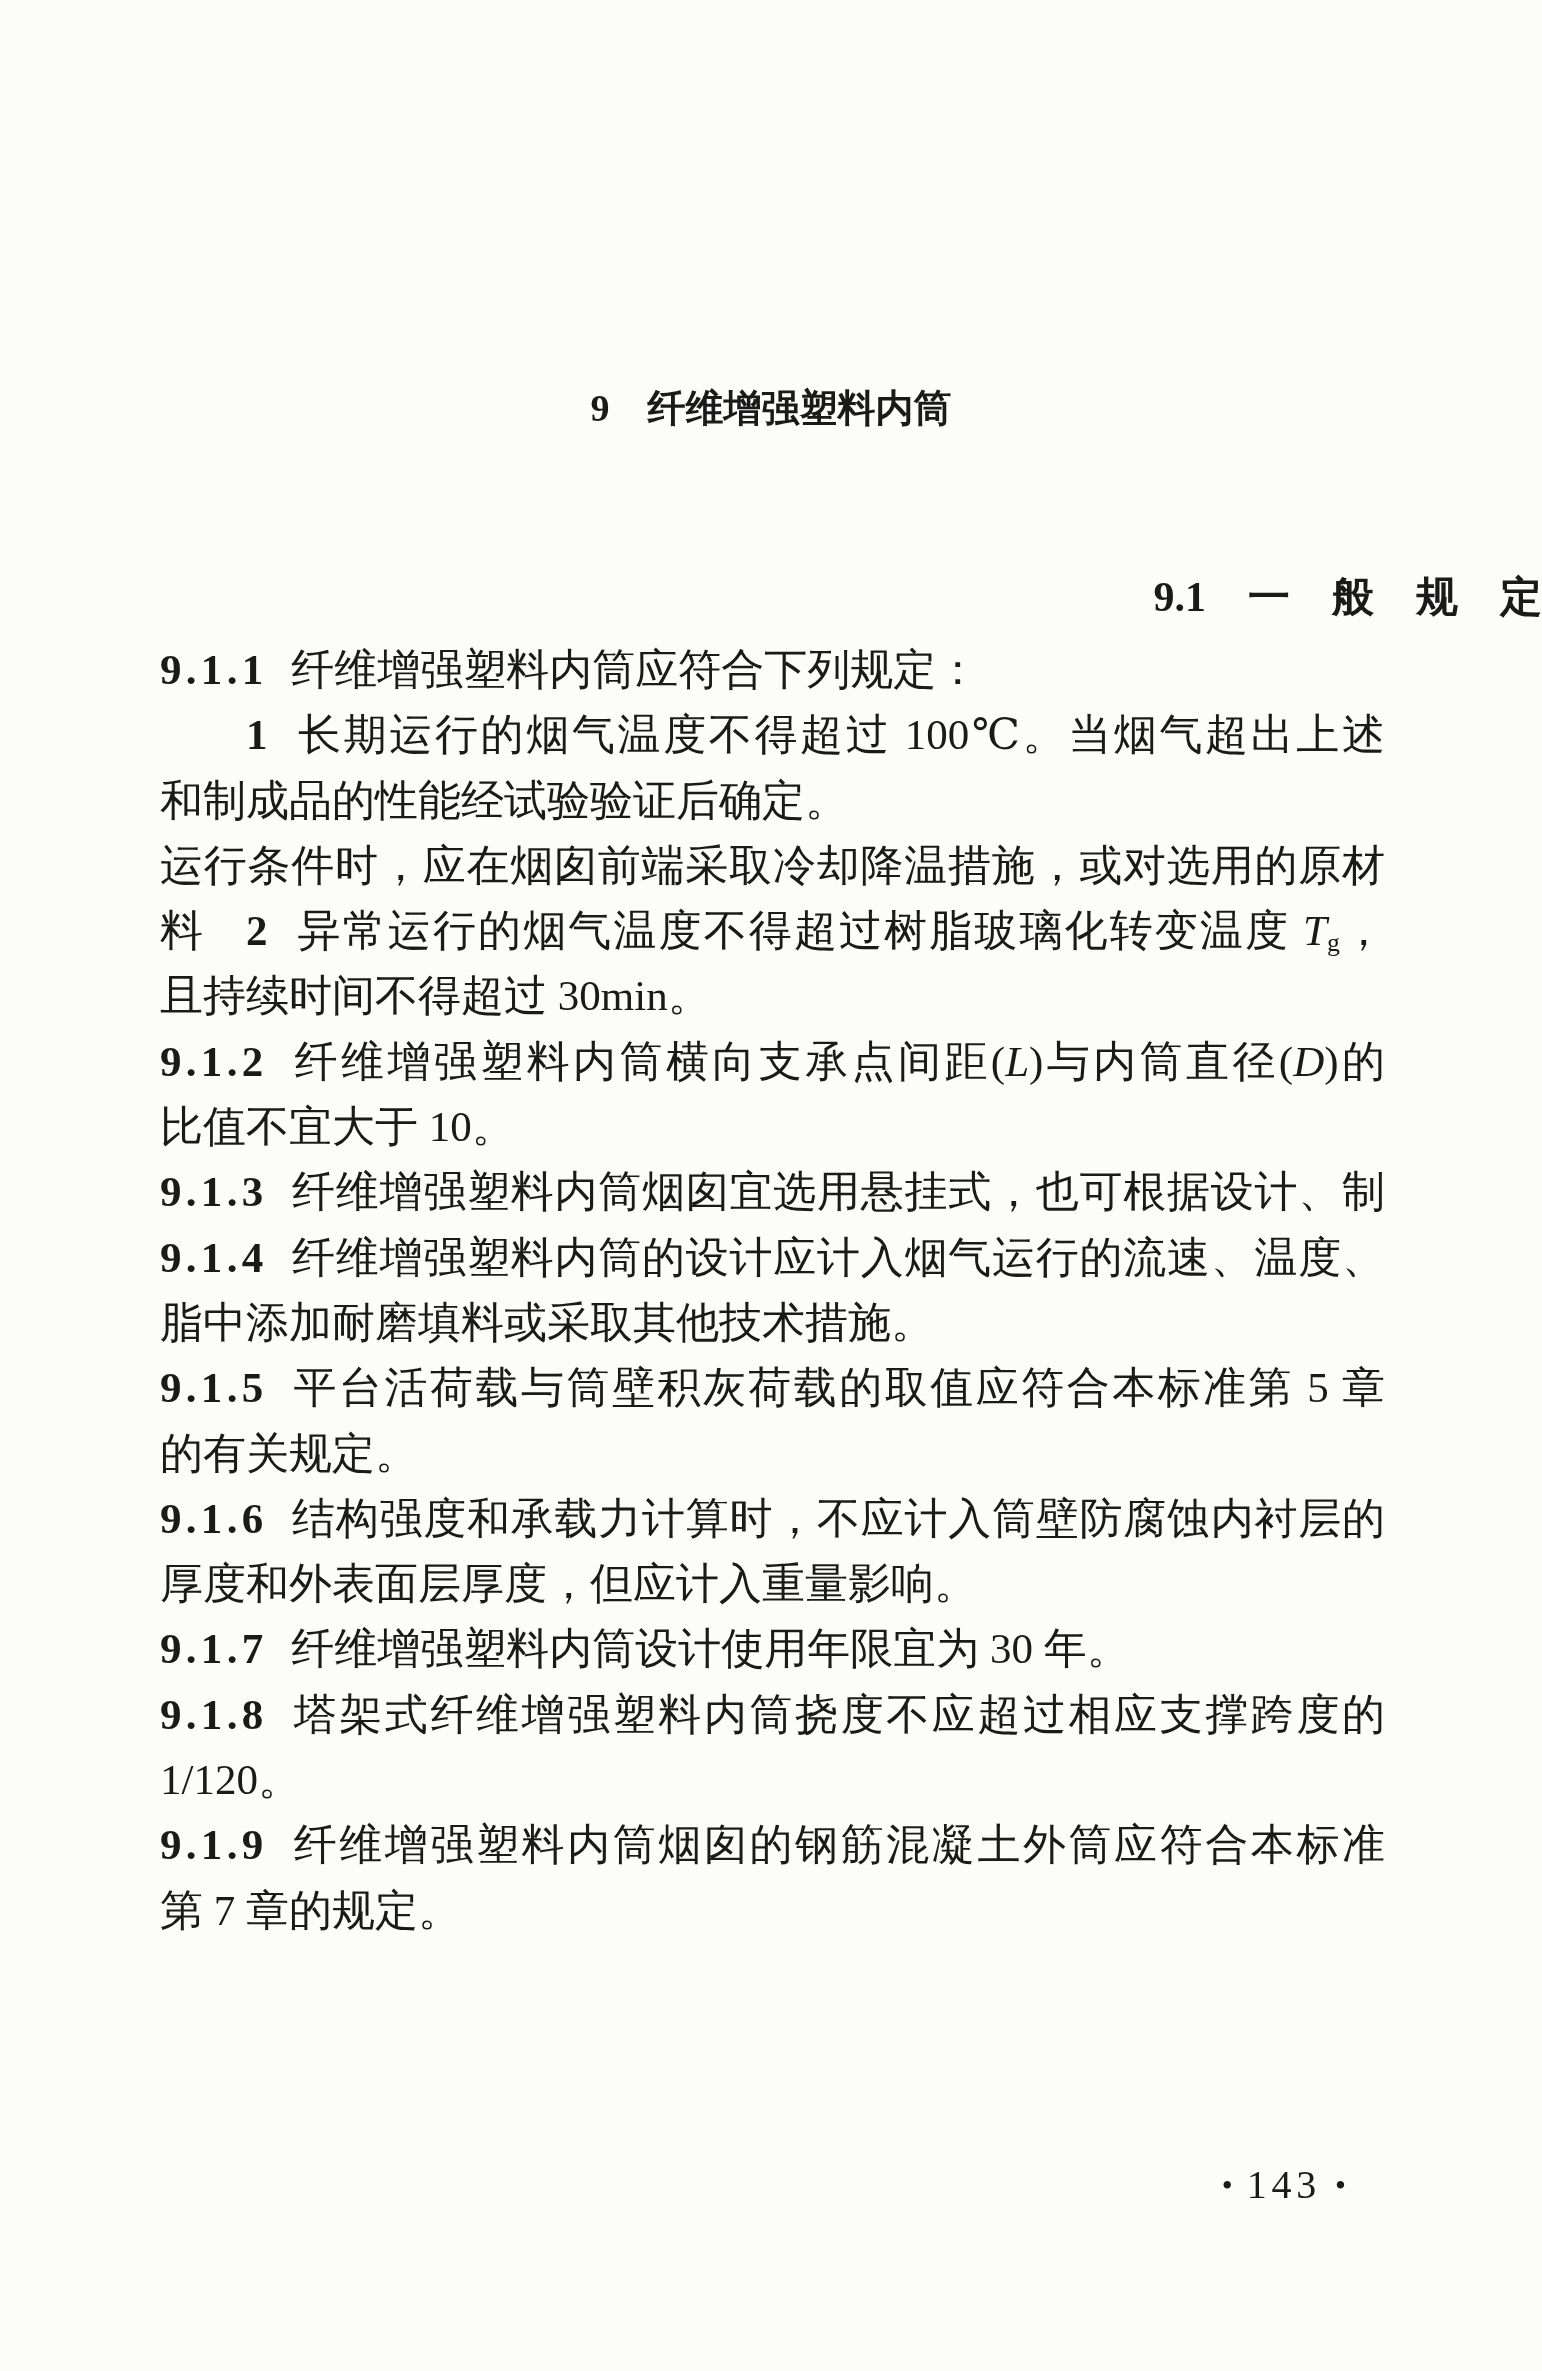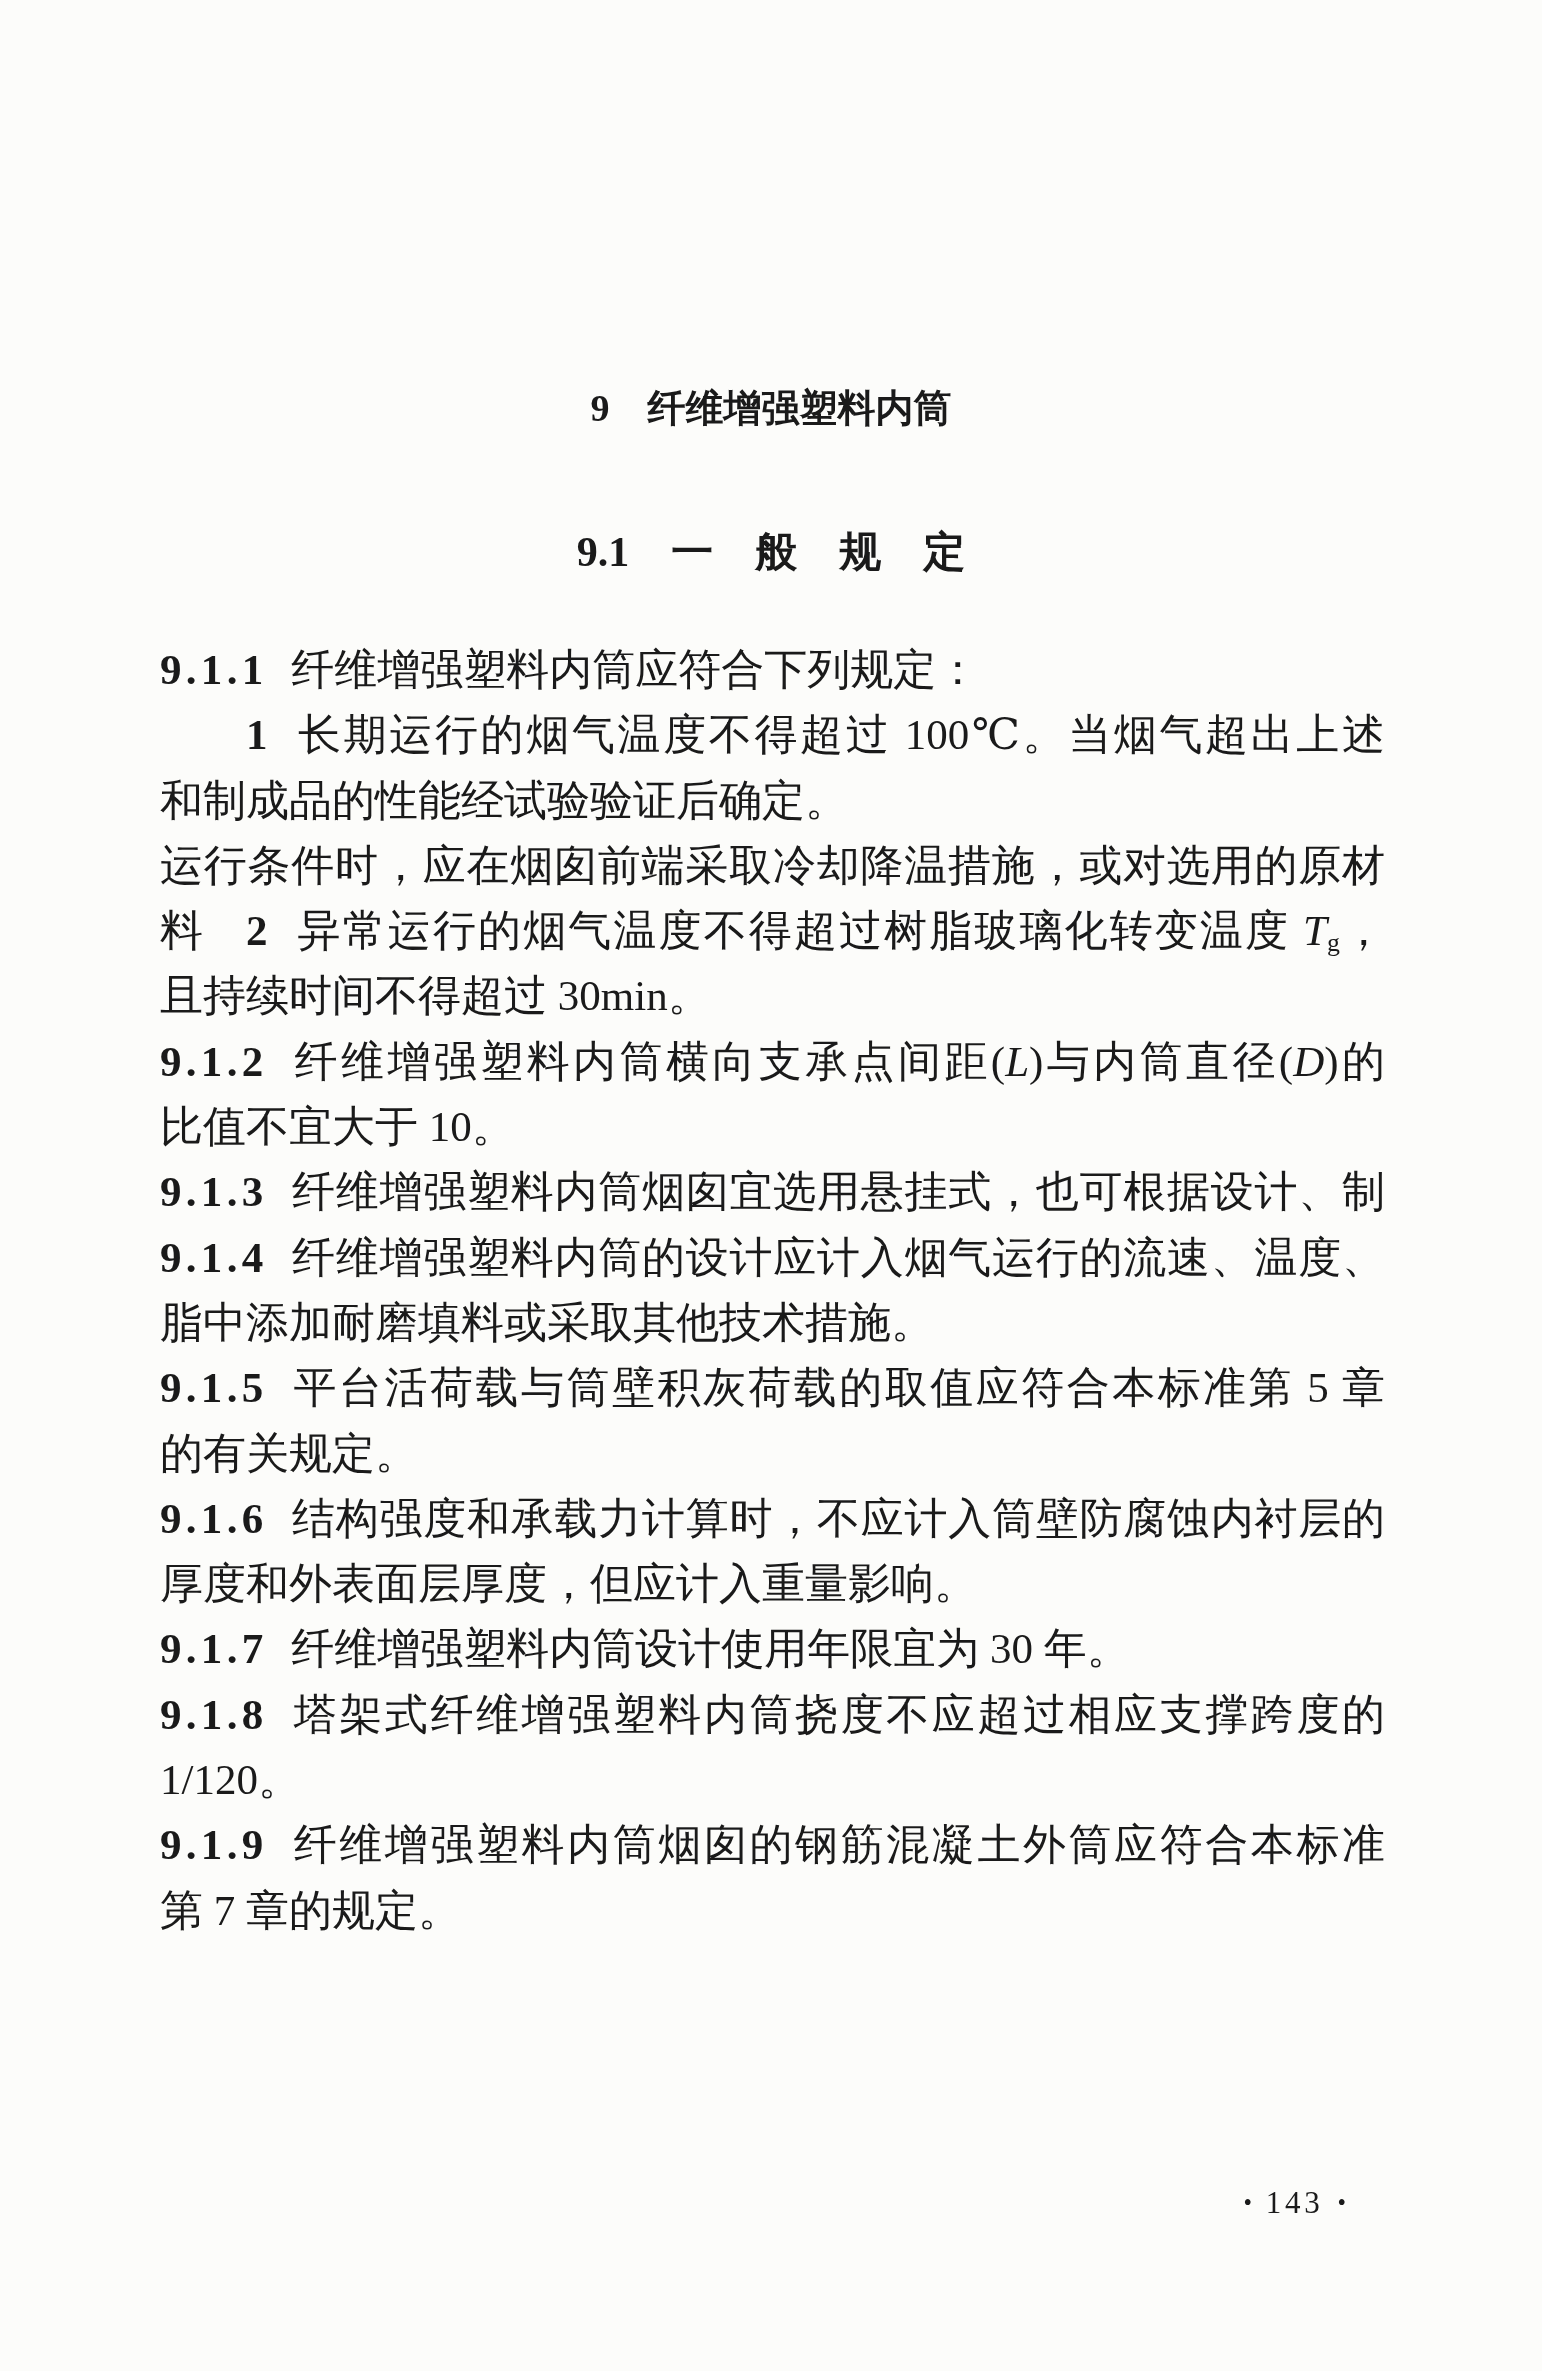--- a/index.html
+++ b/index.html
@@ -26,24 +26,24 @@
     line-height: 68px;
     font-weight: 700;
     margin: 0;
   }
   .chapter-title .h-gap {
     display: inline-block;
     width: 1em;
   }
   .section-title {
     position: absolute;
-    top: 527px;
+    top: 572px;
     left: 0;
     right: 0;
-    text-align: center;
+    text-align: right;
     font-size: 42px;
     line-height: 50px;
     font-weight: 700;
     margin: 0;
   }
   .section-title .h-gap {
     display: inline-block;
     width: 1em;
   }
   .body-text {
@@ -79,23 +79,22 @@
     font-style: italic;
   }
   .sub {
     font-size: 0.6em;
     vertical-align: -0.25em;
   }
   .page-number {
     position: absolute;
     top: 2166px;
     right: 196px;
-    font-size: 31px;
+    font-size: 40px;
     line-height: 38px;
-    margin-top: 18px;
   }
   .page-number .num {
     margin: 0 14px;
     letter-spacing: 0.12em;
   }
   .page-number .dot {
     font-size: 0.78em;
     vertical-align: 0.08em;
   }
 </style>

